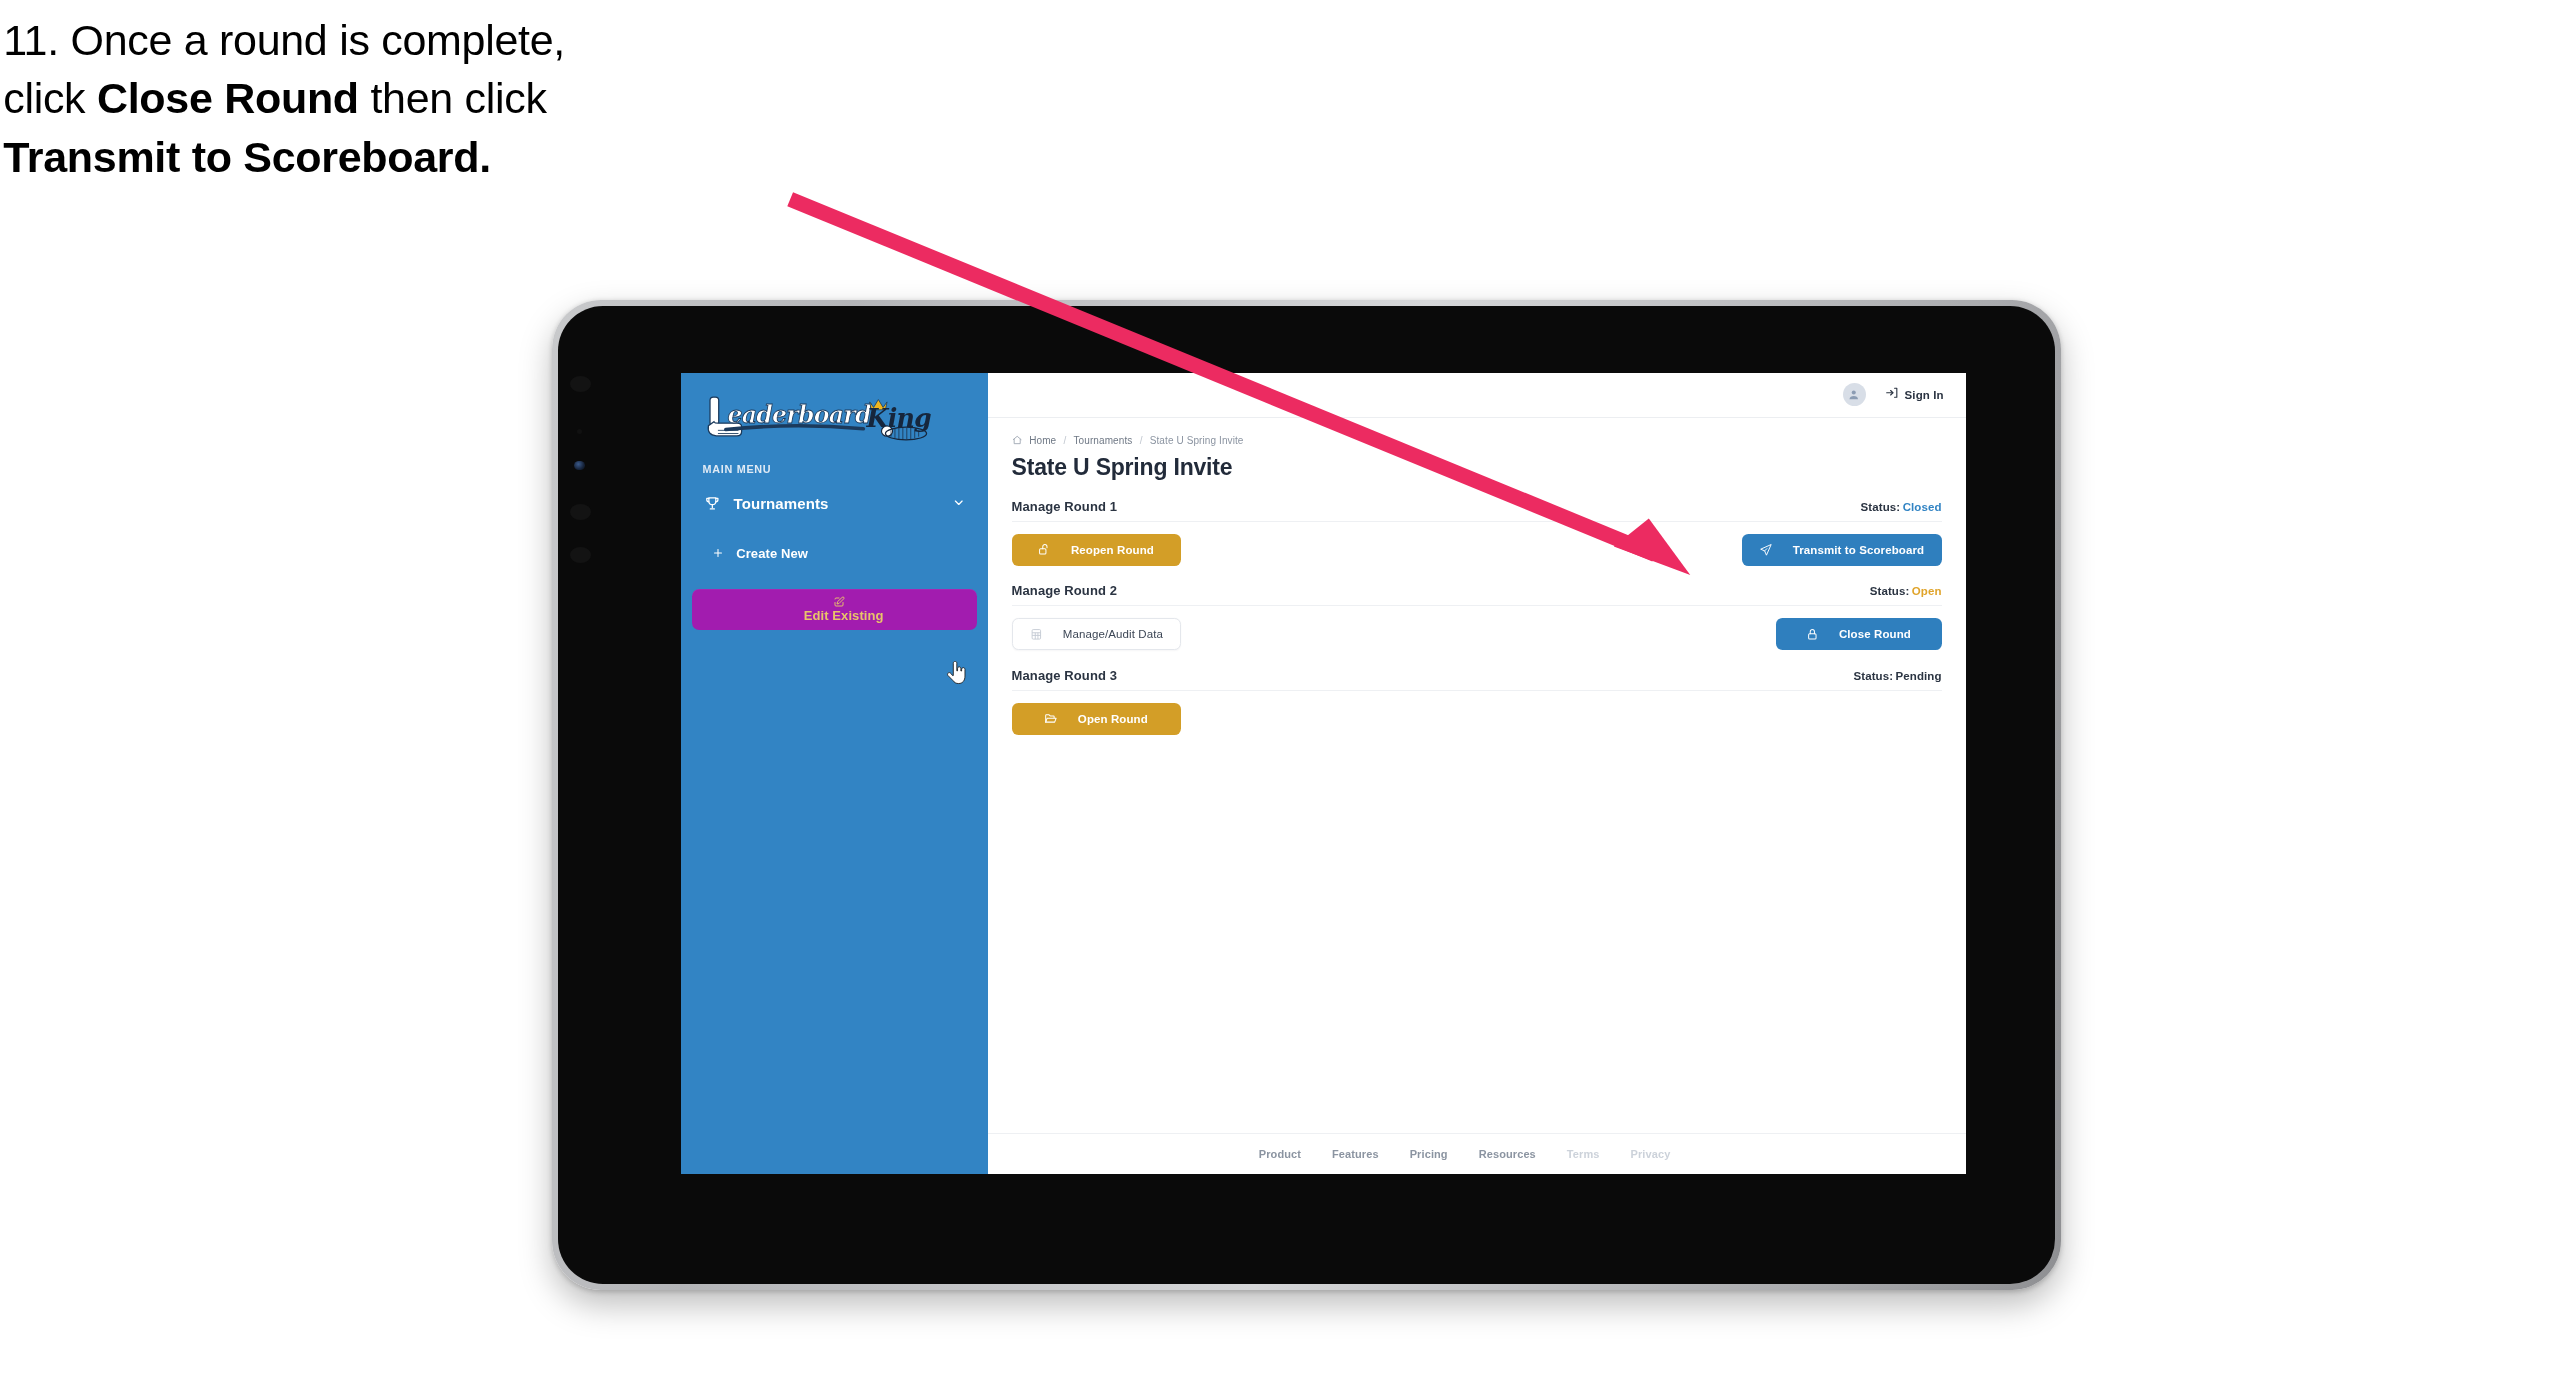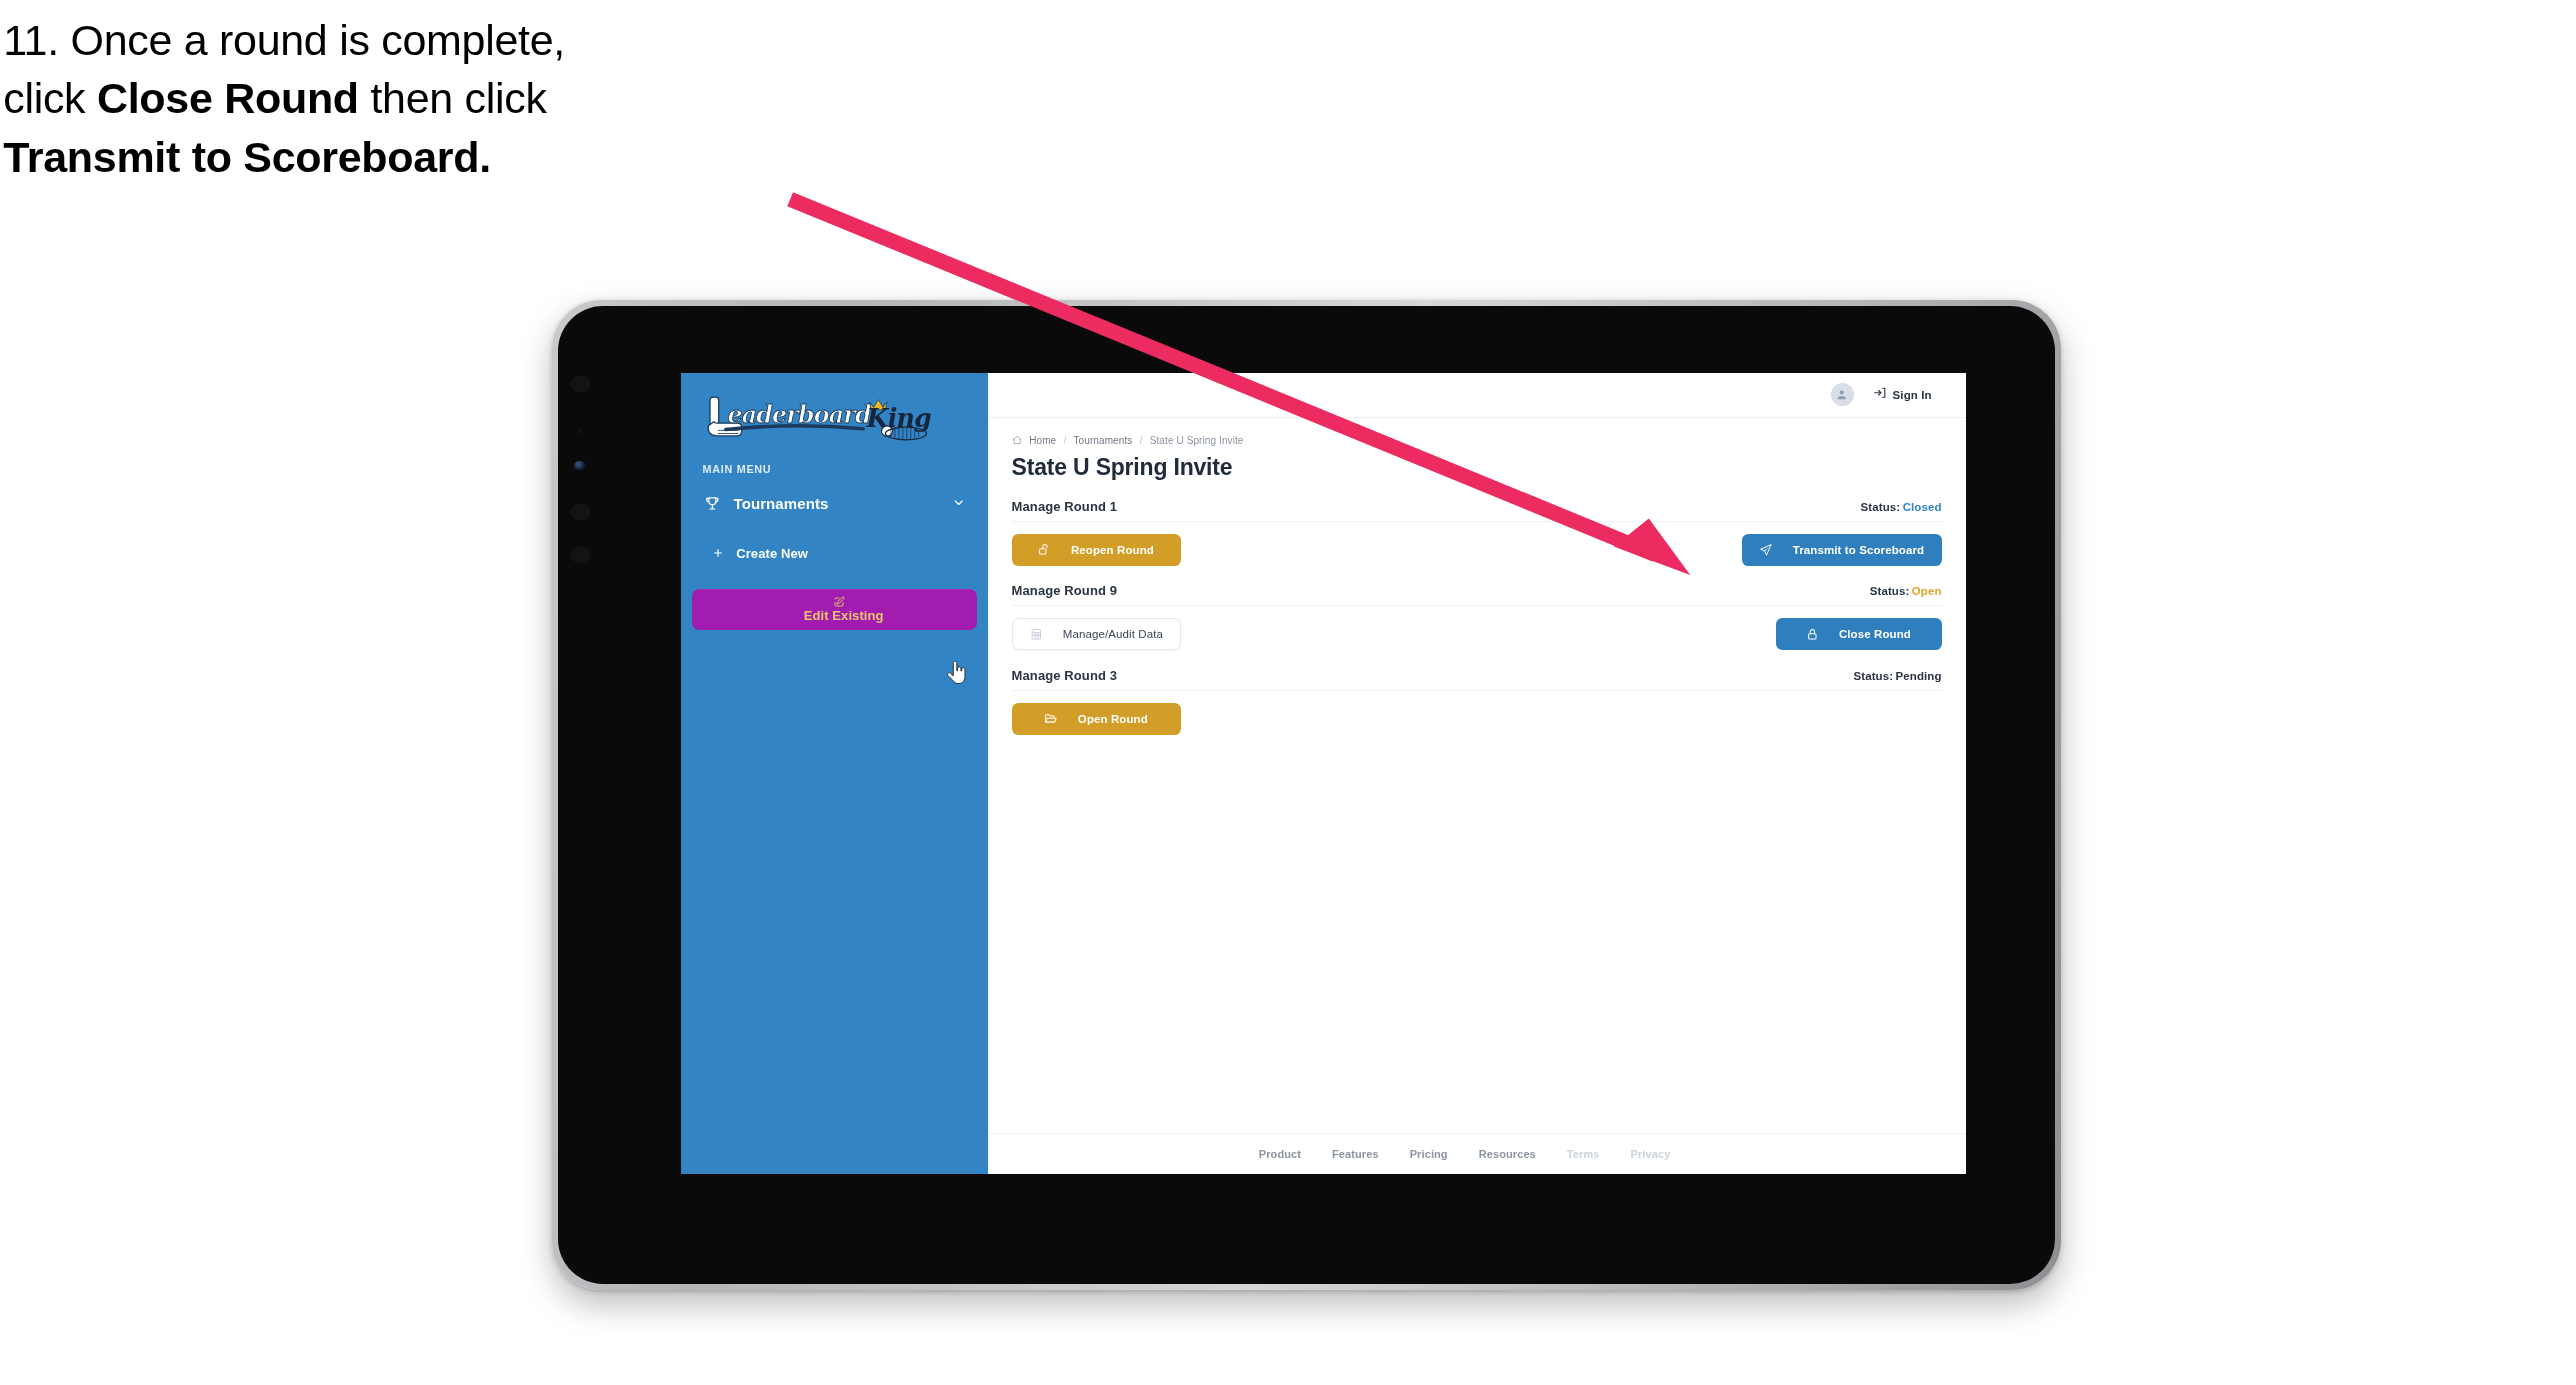--- a/index.html
+++ b/index.html
@@ -172,21 +172,21 @@
     flex-direction: column;
     position: relative;
   }
   #topbar {
     height: 45px;
     min-height: 45px;
     border-bottom: 0.8px solid #eceef1;
     display: flex;
     align-items: center;
     justify-content: flex-end;
-    padding-right: 34px;
+    padding-right: 22px;
     box-sizing: border-box;
     background: #ffffff;
   }
   #avatar {
     width: 23px;
     height: 23px;
     border-radius: 50%;
     background: #d8dee7;
     display: inline-flex;
     align-items: center;
@@ -498,21 +498,21 @@
                       <path d="M10 14l4-4"></path>
                   </svg>
                 </span>
                 <span>Transmit to Scoreboard</span>
               </button>
             </div>
           </div>
 
           <div class="round-block">
             <div class="round-head">
-              <span class="round-title">Manage Round 9</span>
+              <span class="round-title">Manage Round 2</span>
               <span class="round-status">
                 <span>Status:</span><span class="val open">Open</span>
               </span>
             </div>
             <div class="round-actions">
               <button class="btn btn-ghost">
                 <span class="bicon">
                   <svg width="12.7" height="12.7" viewBox="0 0 24 24" fill="none" stroke="#c3c9d2" stroke-width="1.7" stroke-linejoin="round">
                     <rect x="4" y="3" width="16" height="18" rx="2"></rect>
                     <line x1="4" y1="9" x2="20" y2="9"></line>

